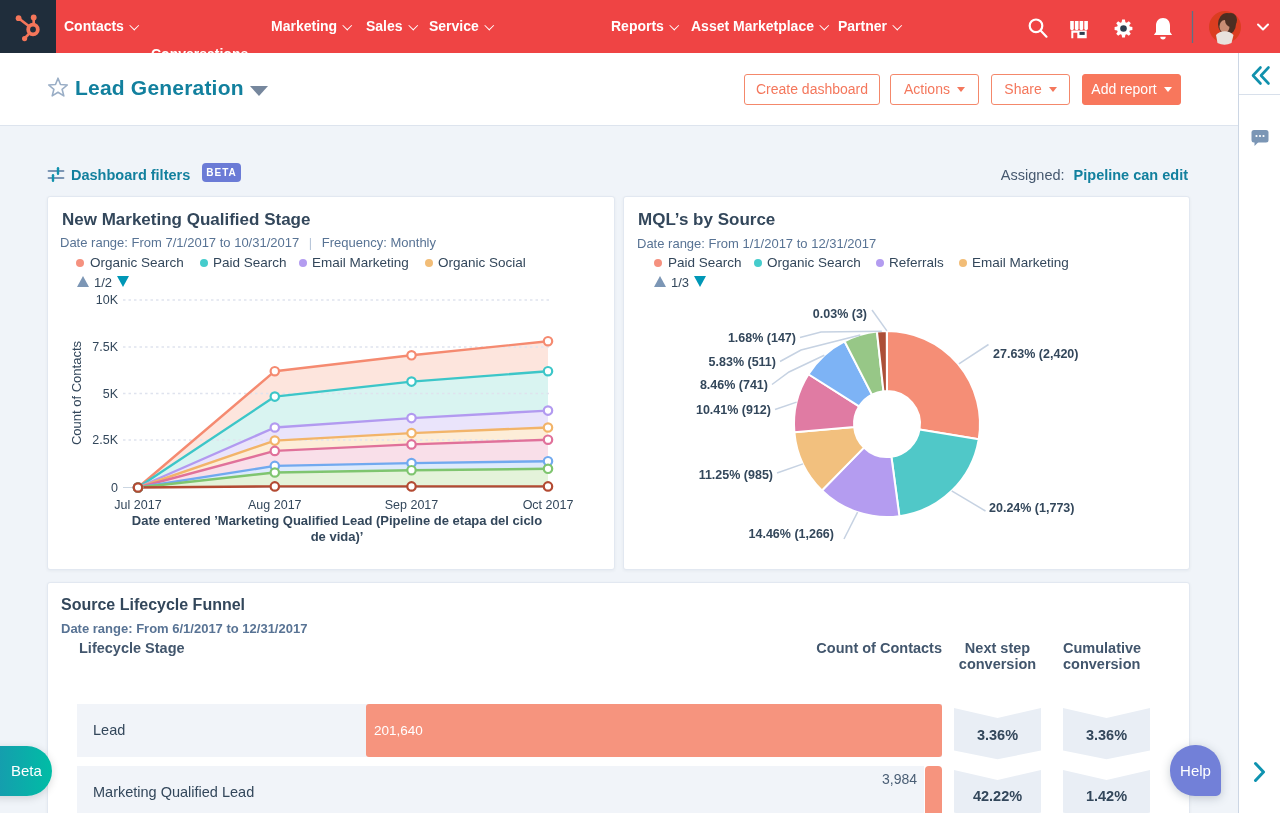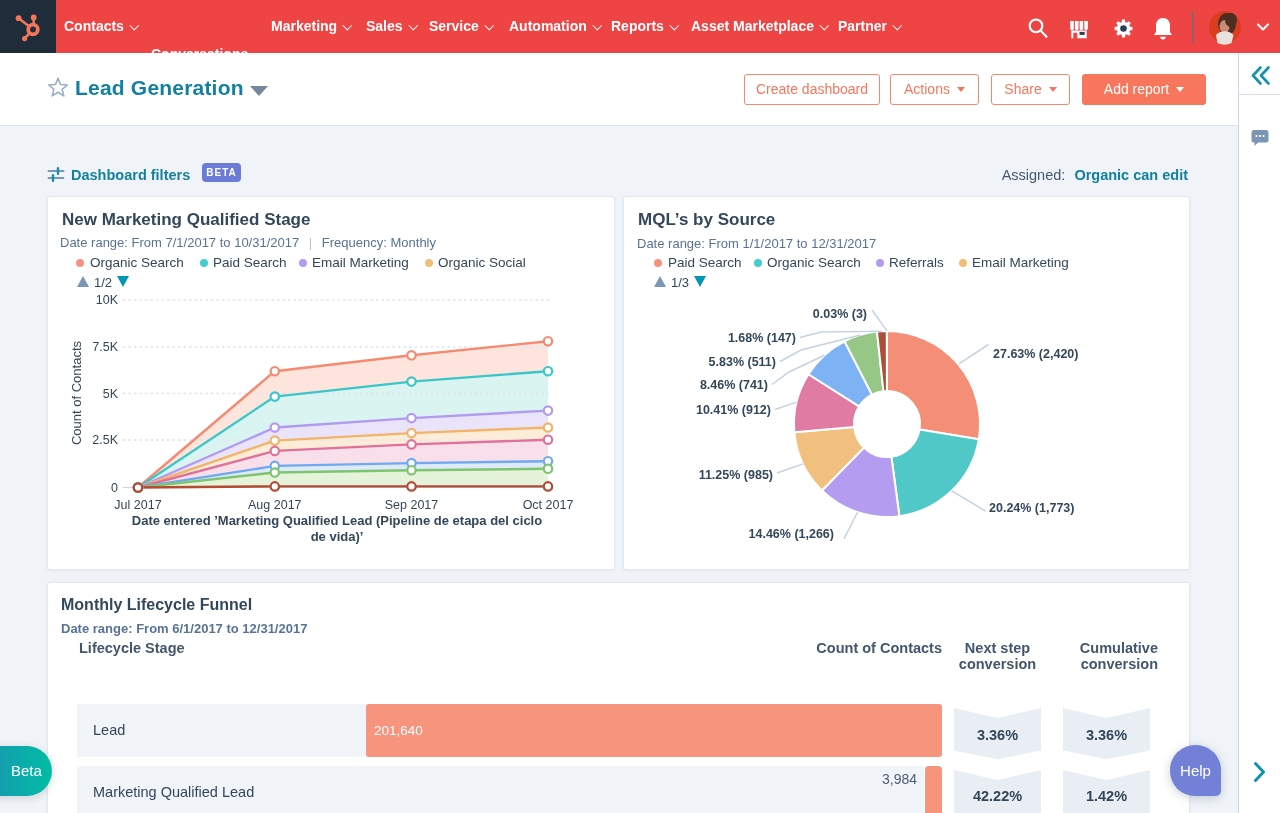--- a/index.html
+++ b/index.html
@@ -64,21 +64,20 @@
 <circle cx="33.7" cy="17.5" r="2.9"></circle>
 <circle cx="24.6" cy="38.6" r="2.6"></circle>
 </g>
 </svg></div>
     </div>
   <span class="navitem" style="left:64px;">Contacts</span>
   <span class="navitem" style="left:151px;margin-top:28px;">Conversations</span>
   <span class="navitem" style="left:271px;">Marketing</span>
   <span class="navitem" style="left:366px;">Sales</span>
   <span class="navitem" style="left:429px;">Service</span>
-  <span class="navitem" style="left:509px;">Automation</span>
   <span class="navitem" style="left:611px;">Reports</span>
   <span class="navitem" style="left:691px;">Asset Marketplace</span>
   <span class="navitem" style="left:838px;">Partner</span>
   <svg width="1280" height="53" viewBox="0 0 1280 53" style="position:absolute;left:0;top:0;" xmlns="http://www.w3.org/2000/svg">
 <g>
 <circle cx="1036" cy="25.8" r="6.3" fill="none" stroke="#ffffff" stroke-width="2.2"></circle>
 <line x1="1040.8" y1="30.8" x2="1046.5" y2="36.7" stroke="#ffffff" stroke-width="2.2" stroke-linecap="round"></line>
 
 <g fill="#ffffff">
 <path d="M1070.2 28.4 l0 -7.4 l3.6 0 l0 7.4 a1.8 1.8 0 0 1 -3.6 0 Z"></path>
@@ -107,21 +106,21 @@
 
 <div id="band">
   <svg width="30" height="30" viewBox="0 0 30 30" style="position:absolute;left:43px;top:19px;" xmlns="http://www.w3.org/2000/svg">
 <polygon points="15.0,6.2 17.5,12.5 24.3,13.0 19.1,17.3 20.8,23.9 15.0,20.3 9.2,23.9 10.9,17.3 5.7,13.0 12.5,12.5" fill="none" stroke="#9aaec6" stroke-width="1.6" stroke-linejoin="round"></polygon>
 </svg>
   <span id="title">Lead Generation</span>
   <i style="position:absolute; left:250px; top:33px; width:0; height:0; border-left:9px solid transparent; border-right:9px solid transparent; border-top:10px solid #76879d;"></i>
   <div class="btn" style="left:744px; width:136px;">Create dashboard</div>
   <div class="btn" style="left:890px; width:89px;">Actions<span class="bcaret"></span></div>
   <div class="btn" style="left:991px; width:79px;">Share<span class="bcaret"></span></div>
-  <div class="btn" style="left:1082px; width:124px; background:#f8775c; color:#ffffff; border-color:#f8775c;">Add report<span class="bcaret" style="border-top-color:#ffffff;"></span></div>
+  <div class="btn" style="left:1082px; width:99px; background:#f8775c; color:#ffffff; border-color:#f8775c;">Add report<span class="bcaret" style="border-top-color:#ffffff;"></span></div>
 </div>
 
 <div id="sidebar">
   <svg width="42" height="760" viewBox="0 0 42 760" style="position:absolute;left:0;top:0;" xmlns="http://www.w3.org/2000/svg">
 <g fill="none" stroke="#1191ad" stroke-width="2.6" stroke-linecap="round" stroke-linejoin="round">
 <path d="M21.5 14.5 l-7.5 8 l7.5 8"></path>
 <path d="M29.5 14.5 l-7.5 8 l7.5 8"></path>
 </g>
 <line x1="0" y1="41.5" x2="42" y2="41.5" stroke="#d8e0eb" stroke-width="1"></line>
 <g>
@@ -138,21 +137,21 @@
 <svg width="18" height="18" viewBox="0 0 18 18" style="position:absolute;left:47px;top:166px;" xmlns="http://www.w3.org/2000/svg">
 <g stroke-linecap="round">
 <line x1="1.5" y1="5" x2="16.5" y2="5" stroke="#7c96b5" stroke-width="1.8"></line>
 <line x1="11" y1="2.2" x2="11" y2="7.8" stroke="#1191ad" stroke-width="2.4"></line>
 <line x1="1.5" y1="12" x2="16.5" y2="12" stroke="#7c96b5" stroke-width="1.8"></line>
 <line x1="6" y1="9.2" x2="6" y2="14.8" stroke="#1191ad" stroke-width="2.4"></line>
 </g>
 </svg>
 <div id="filters">Dashboard filters</div>
 <div id="beta">BETA</div>
-<div id="assigned">Assigned: <b>Organic can edit</b></div>
+<div id="assigned">Assigned: <b>Pipeline can edit</b></div>
 
 <div class="card" id="card1">
   <div class="ctitle" style="left:14px; top:13px;">New Marketing Qualified Stage</div>
   <div class="cdate" style="left:12px; top:38px;">Date range: From 7/1/2017 to 10/31/2017 <span style="color:#b6c5d8; padding:0 6px;">|</span> Frequency: Monthly</div>
   <div class="legend" style="left:0; top:58px; width:568px; height:18px;">
     <i style="left:28px; background:#f5917f;"></i>
       <b style="left:42px;">Organic Search</b>
     <i style="left:152px; background:#45cccc;"></i>
       <b style="left:165px;">Paid Search</b>
     <i style="left:251px; background:#b39cf0;"></i>
@@ -268,26 +267,26 @@
 <text x="149" y="282" font-size="12.5" font-weight="bold" fill="#33475b" text-anchor="end" font-family="Liberation Sans, sans-serif">11.25% (985)</text>
 <text x="147" y="217" font-size="12.5" font-weight="bold" fill="#33475b" text-anchor="end" font-family="Liberation Sans, sans-serif">10.41% (912)</text>
 <text x="144" y="192" font-size="12.5" font-weight="bold" fill="#33475b" text-anchor="end" font-family="Liberation Sans, sans-serif">8.46% (741)</text>
 <text x="152" y="169" font-size="12.5" font-weight="bold" fill="#33475b" text-anchor="end" font-family="Liberation Sans, sans-serif">5.83% (511)</text>
 <text x="172" y="145" font-size="12.5" font-weight="bold" fill="#33475b" text-anchor="end" font-family="Liberation Sans, sans-serif">1.68% (147)</text>
 <text x="243" y="121" font-size="12.5" font-weight="bold" fill="#33475b" text-anchor="end" font-family="Liberation Sans, sans-serif">0.03% (3)</text>
 </svg>
 </div>
 
 <div class="card" id="card3">
-  <div class="ctitle" style="left:13px; top:13px; font-size:16px;">Monthly Lifecycle Funnel</div>
+  <div class="ctitle" style="left:13px; top:13px; font-size:16px;">Source Lifecycle Funnel</div>
   <div class="cdate" style="left:13px; top:38px; font-size:13px;font-weight:bold;">Date range: From 6/1/2017 to 12/31/2017</div>
   <div class="fhead" style="left:31px; top:57px;">Lifecycle Stage</div>
   <div class="fhead" style="left:694px; top:57px; width:200px; text-align:right;">Count of Contacts</div>
   <div class="fhead" style="left:906px; top:57px; width:87px; text-align:center;">Next step conversion</div>
-  <div class="fhead" style="left:1015px; top:57px; width:87px; text-align:right;margin-left:8px;">Cumulative conversion</div>
+  <div class="fhead" style="left:1015px; top:57px; width:87px; text-align:left;">Cumulative conversion</div>
 
   <div class="frow" style="left:29px; top:121px; width:865px;"></div>
   <div class="flabel" style="left:45px; top:147px;">Lead</div>
   <div class="abs" style="left:318px; top:121px; width:576px; height:53px; background:#f6947e; border-radius:3px;"></div>
   <div class="abs" style="left:326px; top:140px; font-size:13.5px; color:#ffffff;">201,640</div>
   <div class="fbadge" style="left:906px; top:125px;">
       <svg width="87" height="52" viewBox="0 0 87 52" xmlns="http://www.w3.org/2000/svg">
         <polygon points="0,0 43.5,9.9 87,0 87,42.6 43.5,51.2 0,42.6" fill="#e9eef5"></polygon>
       </svg>
       <span>3.36%</span>

